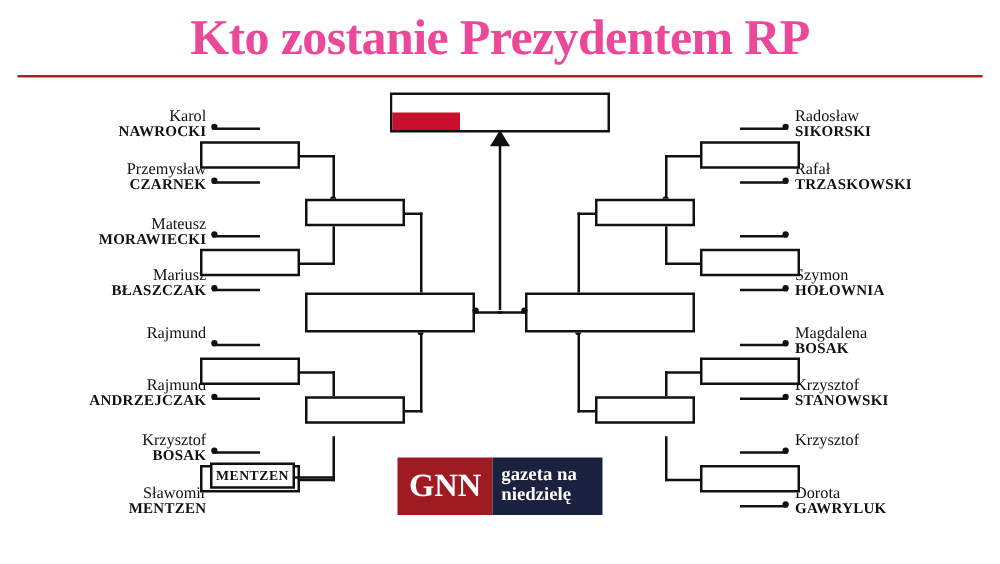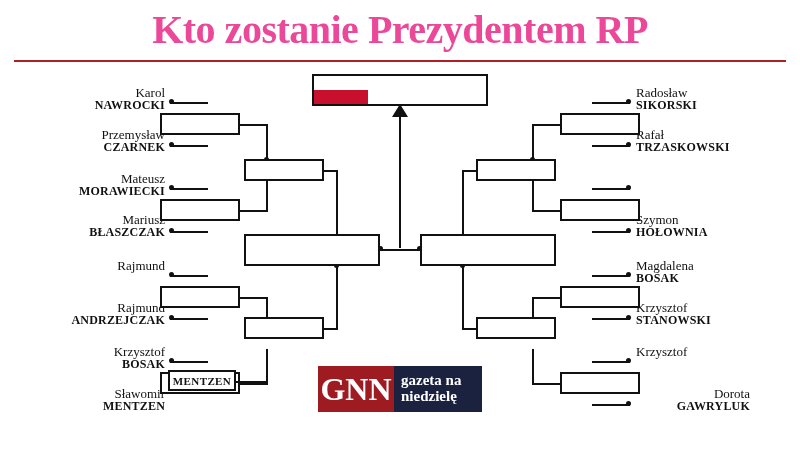--- a/index.html
+++ b/index.html
@@ -152,21 +152,21 @@
   #logo-left {
     width: 76px;
     background: #9f1b22;
     display: flex;
     align-items: center;
     justify-content: center;
   }
   #logo-left .gnn {
     font-family: "Liberation Serif", serif;
     font-weight: bold;
-    font-size: 32px;
+    font-size: 26px;
     color: #ffffff;
     letter-spacing: 0px;
   }
   #logo-right {
     flex: 1;
     background: #1b2240;
     display: flex;
     flex-direction: column;
     justify-content: center;
     padding-left: 7px;
@@ -253,21 +253,21 @@
     <span class="first">Magdalena</span>
     <span class="last">BOSAK</span>
   </div>
   <div class="name right" style="left:636px; top:301px; width:150px;">
     <span class="first">Krzysztof</span>
     <span class="last">STANOWSKI</span>
   </div>
   <div class="name right" style="left:636px; top:345px; width:150px;">
     <span class="first">Krzysztof</span>
   </div>
-  <div class="name right" style="left:600px; top:387px; width:150px;text-align:right;">
+  <div class="name right" style="left:636px; top:387px; width:150px;">
     <span class="first">Dorota</span>
     <span class="last">GAWRYLUK</span>
   </div>
 
   <div class="line h" style="left:170px; top:102px; width:38px;"></div>
   <div class="dot" style="left:169px; top:99px;"></div>
   <div class="line h" style="left:170px; top:145px; width:38px;"></div>
   <div class="dot" style="left:169px; top:142px;"></div>
   <div class="line h" style="left:170px; top:188px; width:38px;"></div>
   <div class="dot" style="left:169px; top:185px;"></div>

